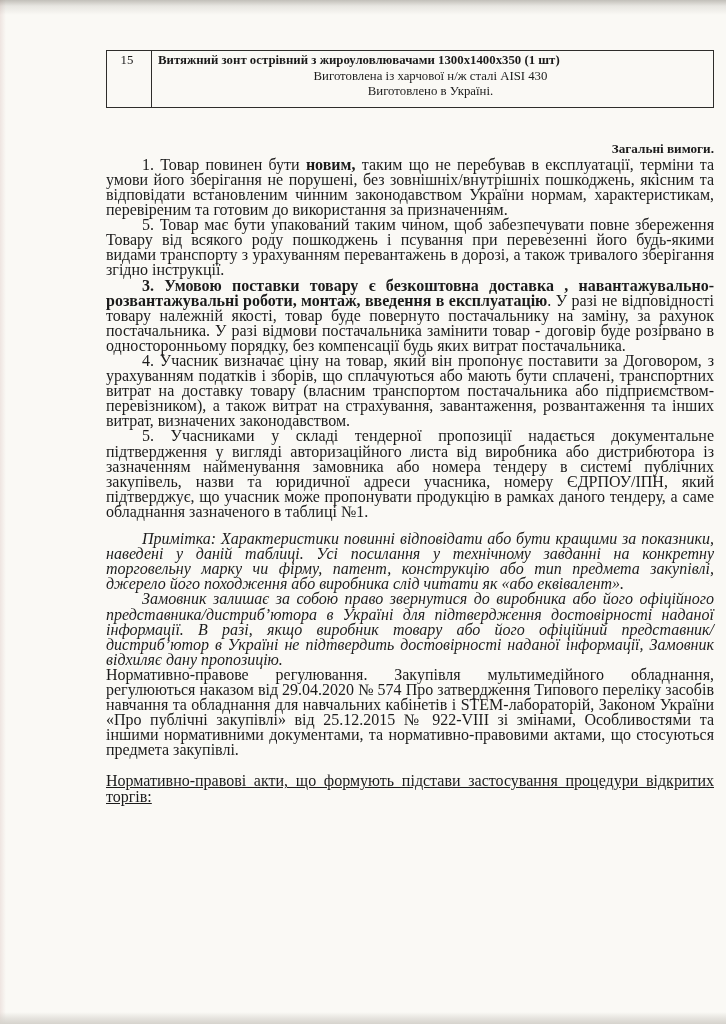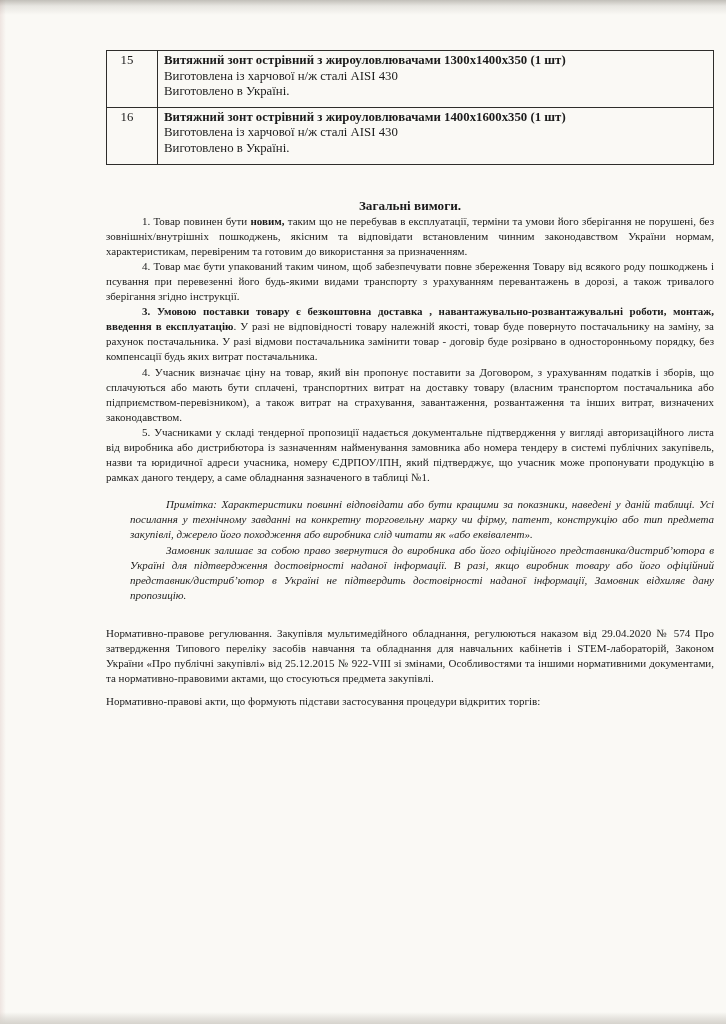--- a/index.html
+++ b/index.html
@@ -37,89 +37,81 @@
   
   table.items-table{
     width:100%;
     border-collapse:collapse;
     font-size:12.8px;
     line-height:15.6px;
   }
   table.items-table td{
     border:1.6px solid #2e2d2b;
     vertical-align:top;
-    padding:2px 16px 7px 6px;
+    padding:2px 10px 7px 6px;
   }
   td.num-cell{
     width:28px;
     text-align:center;
     padding-top:3px;
   }
   .item-title{
     font-weight:bold;
     text-align:left;
   }
   .item-line{
-    text-align:left;
+    text-align:center;
   }
   
   .heading{
     margin-top:33px;
-    text-align:center;
+    text-align:right;
     font-weight:bold;
     font-size:13.2px;
     line-height:16px;
   }
   .para{
     margin:0;
-    font-size:11px;
+    font-size:16px;
     line-height:15.1px;
     text-align:justify;
   }
   .indent{ text-indent:36px; }
   .b{ font-weight:bold; }
   .note-block{ margin-top:12px; }
-  .note-block .para{ font-style:italic;margin-left:24px; }
-  .reg-para{ margin-top:23px; }
-  .acts-block{ margin-top:8px; }
+  .note-block .para{ font-style:italic; }
+  .reg-para{ }
+  .acts-block{ margin-top:16px;text-decoration:underline; }
 </style>
 </head>
 <body>
 
 <div class="page">
   <div class="scan-left"></div>
 
   <div class="content">
 
     <table class="items-table">
       <tbody id="items-tbody">
           <tr>
             <td class="num-cell">15</td>
             <td class="content-cell">
               <div class="item-title">Витяжний зонт острівний з жироуловлювачами 1300x1400x350 (1 шт)</div>
               <div class="item-line">Виготовлена із харчової н/ж сталі AISI 430</div>
               <div class="item-line">Виготовлено в Україні.</div>
             </td>
           </tr>
-          <tr>
-            <td class="num-cell">16</td>
-            <td class="content-cell">
-              <div class="item-title">Витяжний зонт острівний з жироуловлювачами 1400x1600x350 (1 шт)</div>
-              <div class="item-line">Виготовлена із харчової н/ж сталі AISI 430</div>
-              <div class="item-line">Виготовлено в Україні.</div>
-            </td>
-          </tr>
         </tbody>
     </table>
 
     <div class="heading">Загальні вимоги.</div>
 
     <div id="general-paragraphs">
         <p class="para indent"><span>1. Товар повинен бути </span><span class="b">новим,</span><span> таким що не перебував в експлуатації, терміни та умови його зберігання не порушені, без зовнішніх/внутрішніх пошкоджень, якісним та відповідати встановленим чинним законодавством України нормам, характеристикам, перевіреним та готовим до використання за призначенням.</span></p>
-        <p class="para indent"><span>4. Товар має бути упакований таким чином, щоб забезпечувати повне збереження Товару від всякого роду пошкоджень і псування при перевезенні його будь-якими видами транспорту з урахуванням перевантажень в дорозі, а також тривалого зберігання згідно інструкції.</span></p>
+        <p class="para indent"><span>5. Товар має бути упакований таким чином, щоб забезпечувати повне збереження Товару від всякого роду пошкоджень і псування при перевезенні його будь-якими видами транспорту з урахуванням перевантажень в дорозі, а також тривалого зберігання згідно інструкції.</span></p>
         <p class="para indent"><span class="b">3. Умовою поставки товару є безкоштовна доставка , навантажувально-розвантажувальні роботи, монтаж, введення в експлуатацію</span><span>. У разі не відповідності товару належній якості, товар буде повернуто постачальнику на заміну, за рахунок постачальника. У разі відмови постачальника замінити товар - договір буде розірвано в односторонньому порядку, без компенсації будь яких витрат постачальника.</span></p>
         <p class="para indent"><span>4. Учасник визначає ціну на товар, який він пропонує поставити за Договором, з урахуванням податків і зборів, що сплачуються або мають бути сплачені, транспортних витрат на доставку товару (власним транспортом постачальника або підприємством-перевізником), а також витрат на страхування, завантаження, розвантаження та інших витрат, визначених законодавством.</span></p>
         <p class="para indent"><span>5. Учасниками у складі тендерної пропозиції надається документальне підтвердження у вигляді авторизаційного листа від виробника або дистрибютора із зазначенням найменування замовника або номера тендеру в системі публічних закупівель, назви та юридичної адреси учасника, номеру ЄДРПОУ/ІПН, який підтверджує, що учасник може пропонувати продукцію в рамках даного тендеру, а саме обладнання зазначеного в таблиці №1.</span></p>
       </div>
 
     <div id="note-paragraphs" class="note-block">
         <p class="para indent">Примітка: Характеристики повинні відповідати або бути кращими за показники, наведені у даній таблиці. Усі посилання у технічному завданні на конкретну торговельну марку чи фірму, патент, конструкцію або тип предмета закупівлі, джерело його походження або виробника слід читати як «або еквівалент».</p>
         <p class="para indent">Замовник залишає за собою право звернутися до виробника або його офіційного представника/дистриб’ютора в Україні для підтвердження достовірності наданої інформації. В разі, якщо виробник товару або його офіційний представник/дистриб’ютор в Україні не підтвердить достовірності наданої інформації, Замовник відхиляє дану пропозицію.</p>
       </div>
 

